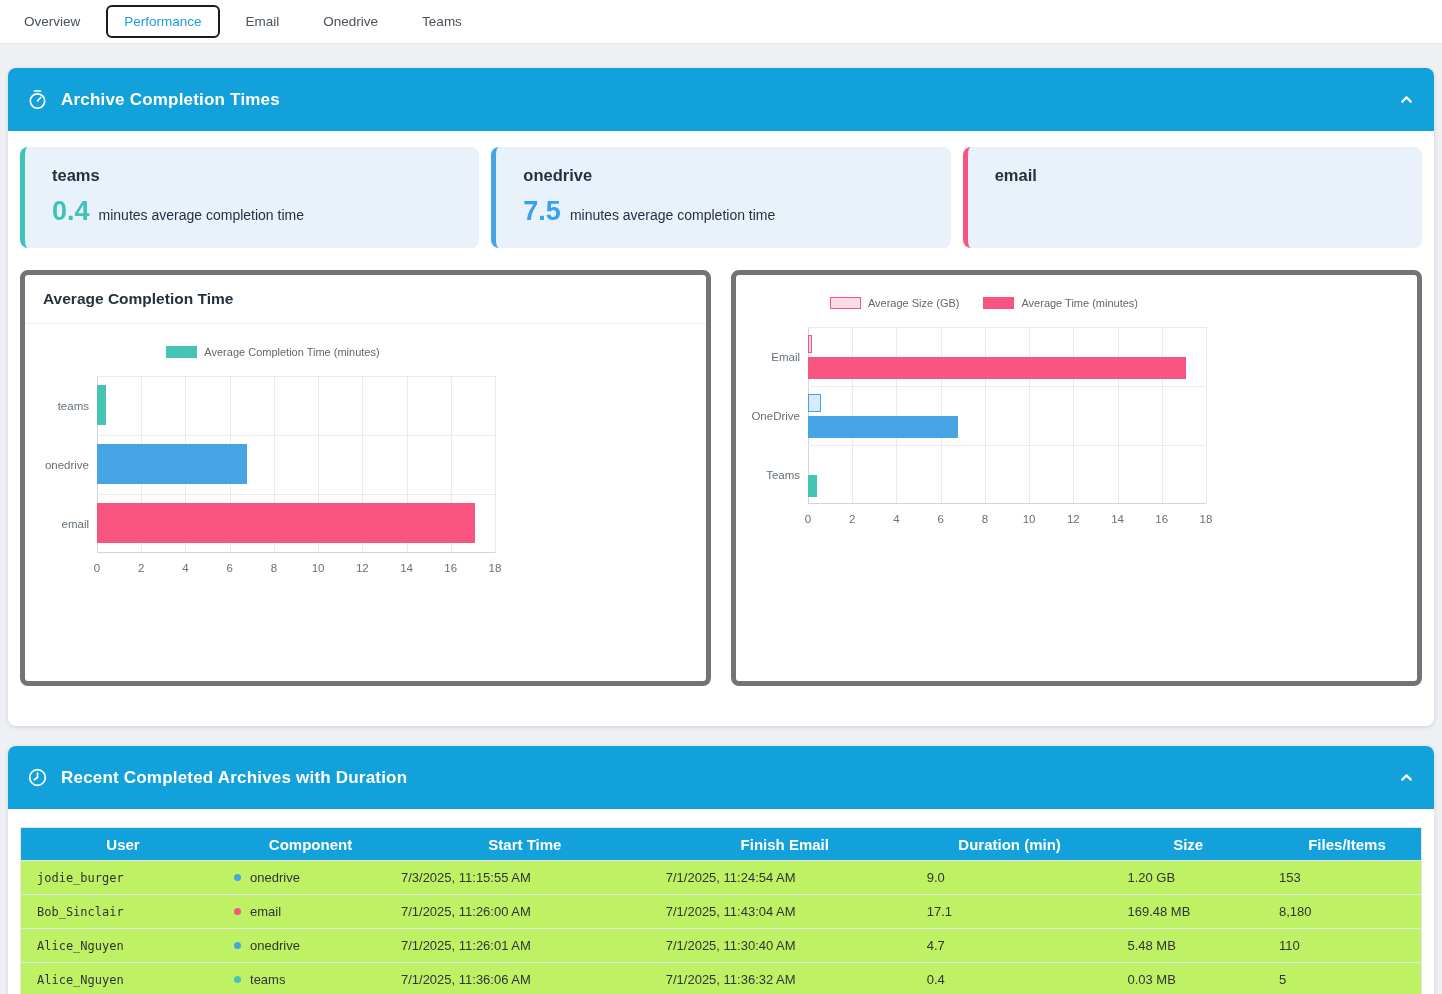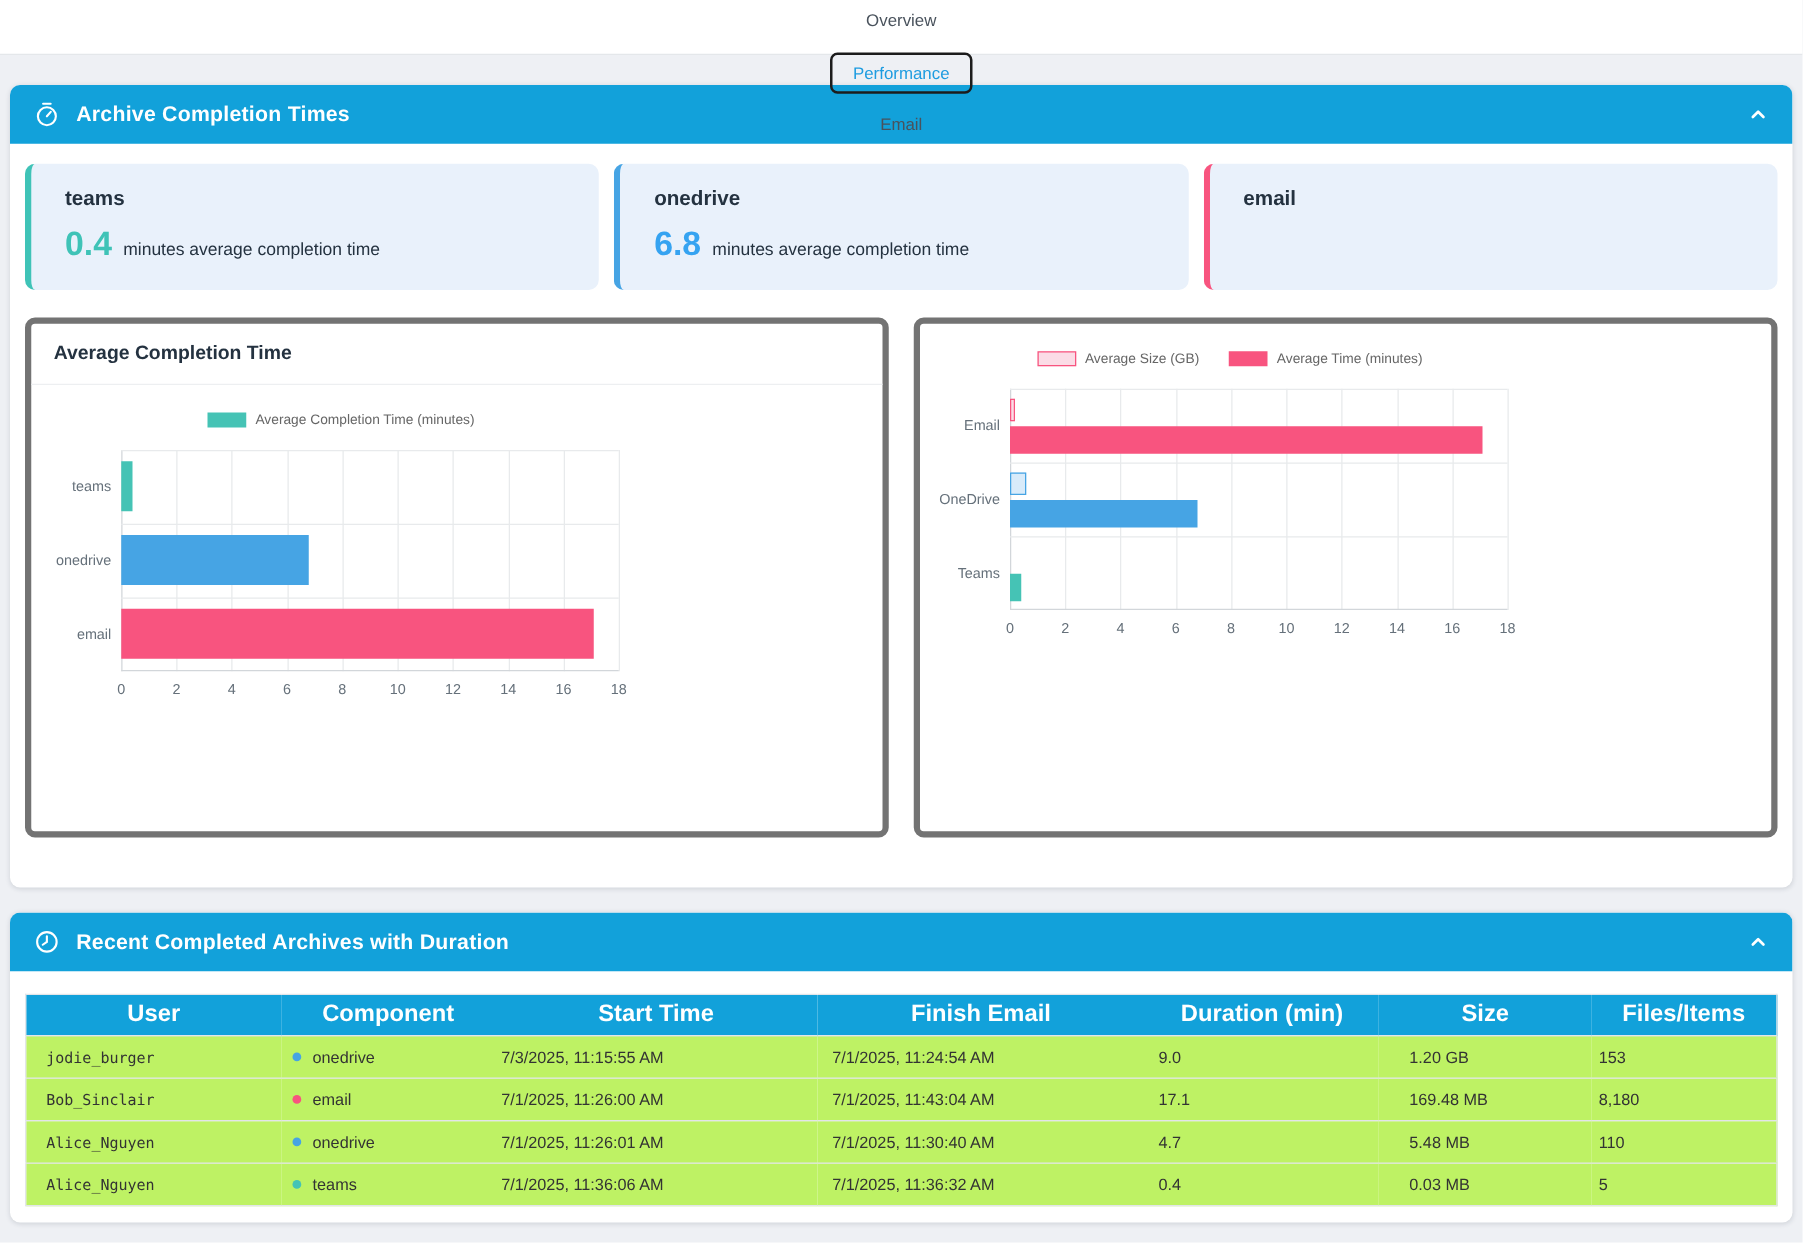--- a/index.html
+++ b/index.html
@@ -11,41 +11,41 @@
     color:#243240;
     overflow:hidden;
   }
 
   
   .tabbar {
     background:#fff;
     border-bottom:1px solid #e4e7ea;
     height:44px;
     display:flex; align-items:center;
-    padding:0 6px; gap:8px;flex-direction:column;
+    padding:0 6px; gap:8px;
   }
   .tab {
     font-family:"Liberation Sans", sans-serif;
     font-size:13.5px; color:#49525c;
     background:none; border:2px solid transparent; border-radius:6px;
     padding:8px 16px; cursor:pointer; line-height:1;
   }
   .tab.active { color:#1e9ce0; border-color:#1c1c1c; }
 
   
   .card {
     background:#fff; margin:24px 8px 0 8px;
     border-radius:8px;
     box-shadow:0 1px 4px rgba(30,40,60,.15);
     overflow:hidden;
   }
   .card.second { margin-top:20px; }
   .sec-h {
     background:#12a1da; color:#fff;
-    height:47px; display:flex; align-items:center;
+    height:63px; display:flex; align-items:center;
     padding:0 19px; gap:13px; cursor:pointer;
   }
   .sec-h h2 { margin:0; font-size:17px; font-weight:700; letter-spacing:.2px; }
   .sec-h .chev { margin-left:auto; display:flex; align-items:center; }
 
   
   .stats { display:flex; gap:12px; padding:16px 12px 0 12px; }
   .stat {
     flex:1; background:#e9f1fb; border-radius:8px;
     border-left:5px solid #ccc; padding:19px 27px 21px 27px;
@@ -82,21 +82,21 @@
   .tick {
     position:absolute; top:9px; transform:translateX(-50%);
     font-size:11.5px; color:#65707a;
   }
 
   
   .tbl-wrap { padding:18px 12px 13px 12px; }
   table { width:100%; border-collapse:collapse; border:1px solid #e2e5e9; font-size:13px; color:#333; }
   thead th {
     background:#12a1da; color:#fff; font-weight:700;
-    font-size:19px; height:33px; text-align:center; padding:0 4px;
+    font-size:15px; height:33px; text-align:center; padding:0 4px;
   }
   tbody td { height:34px; border-top:1px solid #e2e5e9; padding:0 4px; background:#bef264; }
   td.c-user { font-family:"DejaVu Sans Mono", monospace; font-size:12px; padding-left:16px; }
   td.c-comp { padding-left:9px; }
   td.c-start { padding-left:5px; }
   td.c-finish { padding-left:12px; }
   td.c-dur { padding-left:11px; }
   td.c-size { padding-left:24px; }
   td.c-files { padding-left:6px; }
   .dot { width:7px; height:7px; border-radius:50%; display:inline-block; margin-right:9px; vertical-align:1px; }
@@ -129,21 +129,21 @@
     </span>
   </header>
 
   <div class="stats" id="stats">
       <div class="stat" style="border-left-color: rgb(63, 195, 183);">
         <div class="lbl">teams</div>
         <div><span class="val" style="color: rgb(63, 195, 183);">0.4</span><span class="sfx">minutes average completion time</span></div>
       </div>
       <div class="stat" style="border-left-color: rgb(70, 164, 228);">
         <div class="lbl">onedrive</div>
-        <div><span class="val" style="color: rgb(53, 163, 241);">6.8</span><span class="sfx">minutes average completion time</span></div>
+        <div><span class="val" style="color: rgb(53, 163, 241);">7.5</span><span class="sfx">minutes average completion time</span></div>
       </div>
       <div class="stat" style="border-left-color: rgb(248, 84, 127);">
         <div class="lbl">email</div>
       </div>
     </div>
 
   <div class="charts">
     <div class="chart-card">
       <div class="cc-title">Average Completion Time</div>
       <div class="cc-body">

